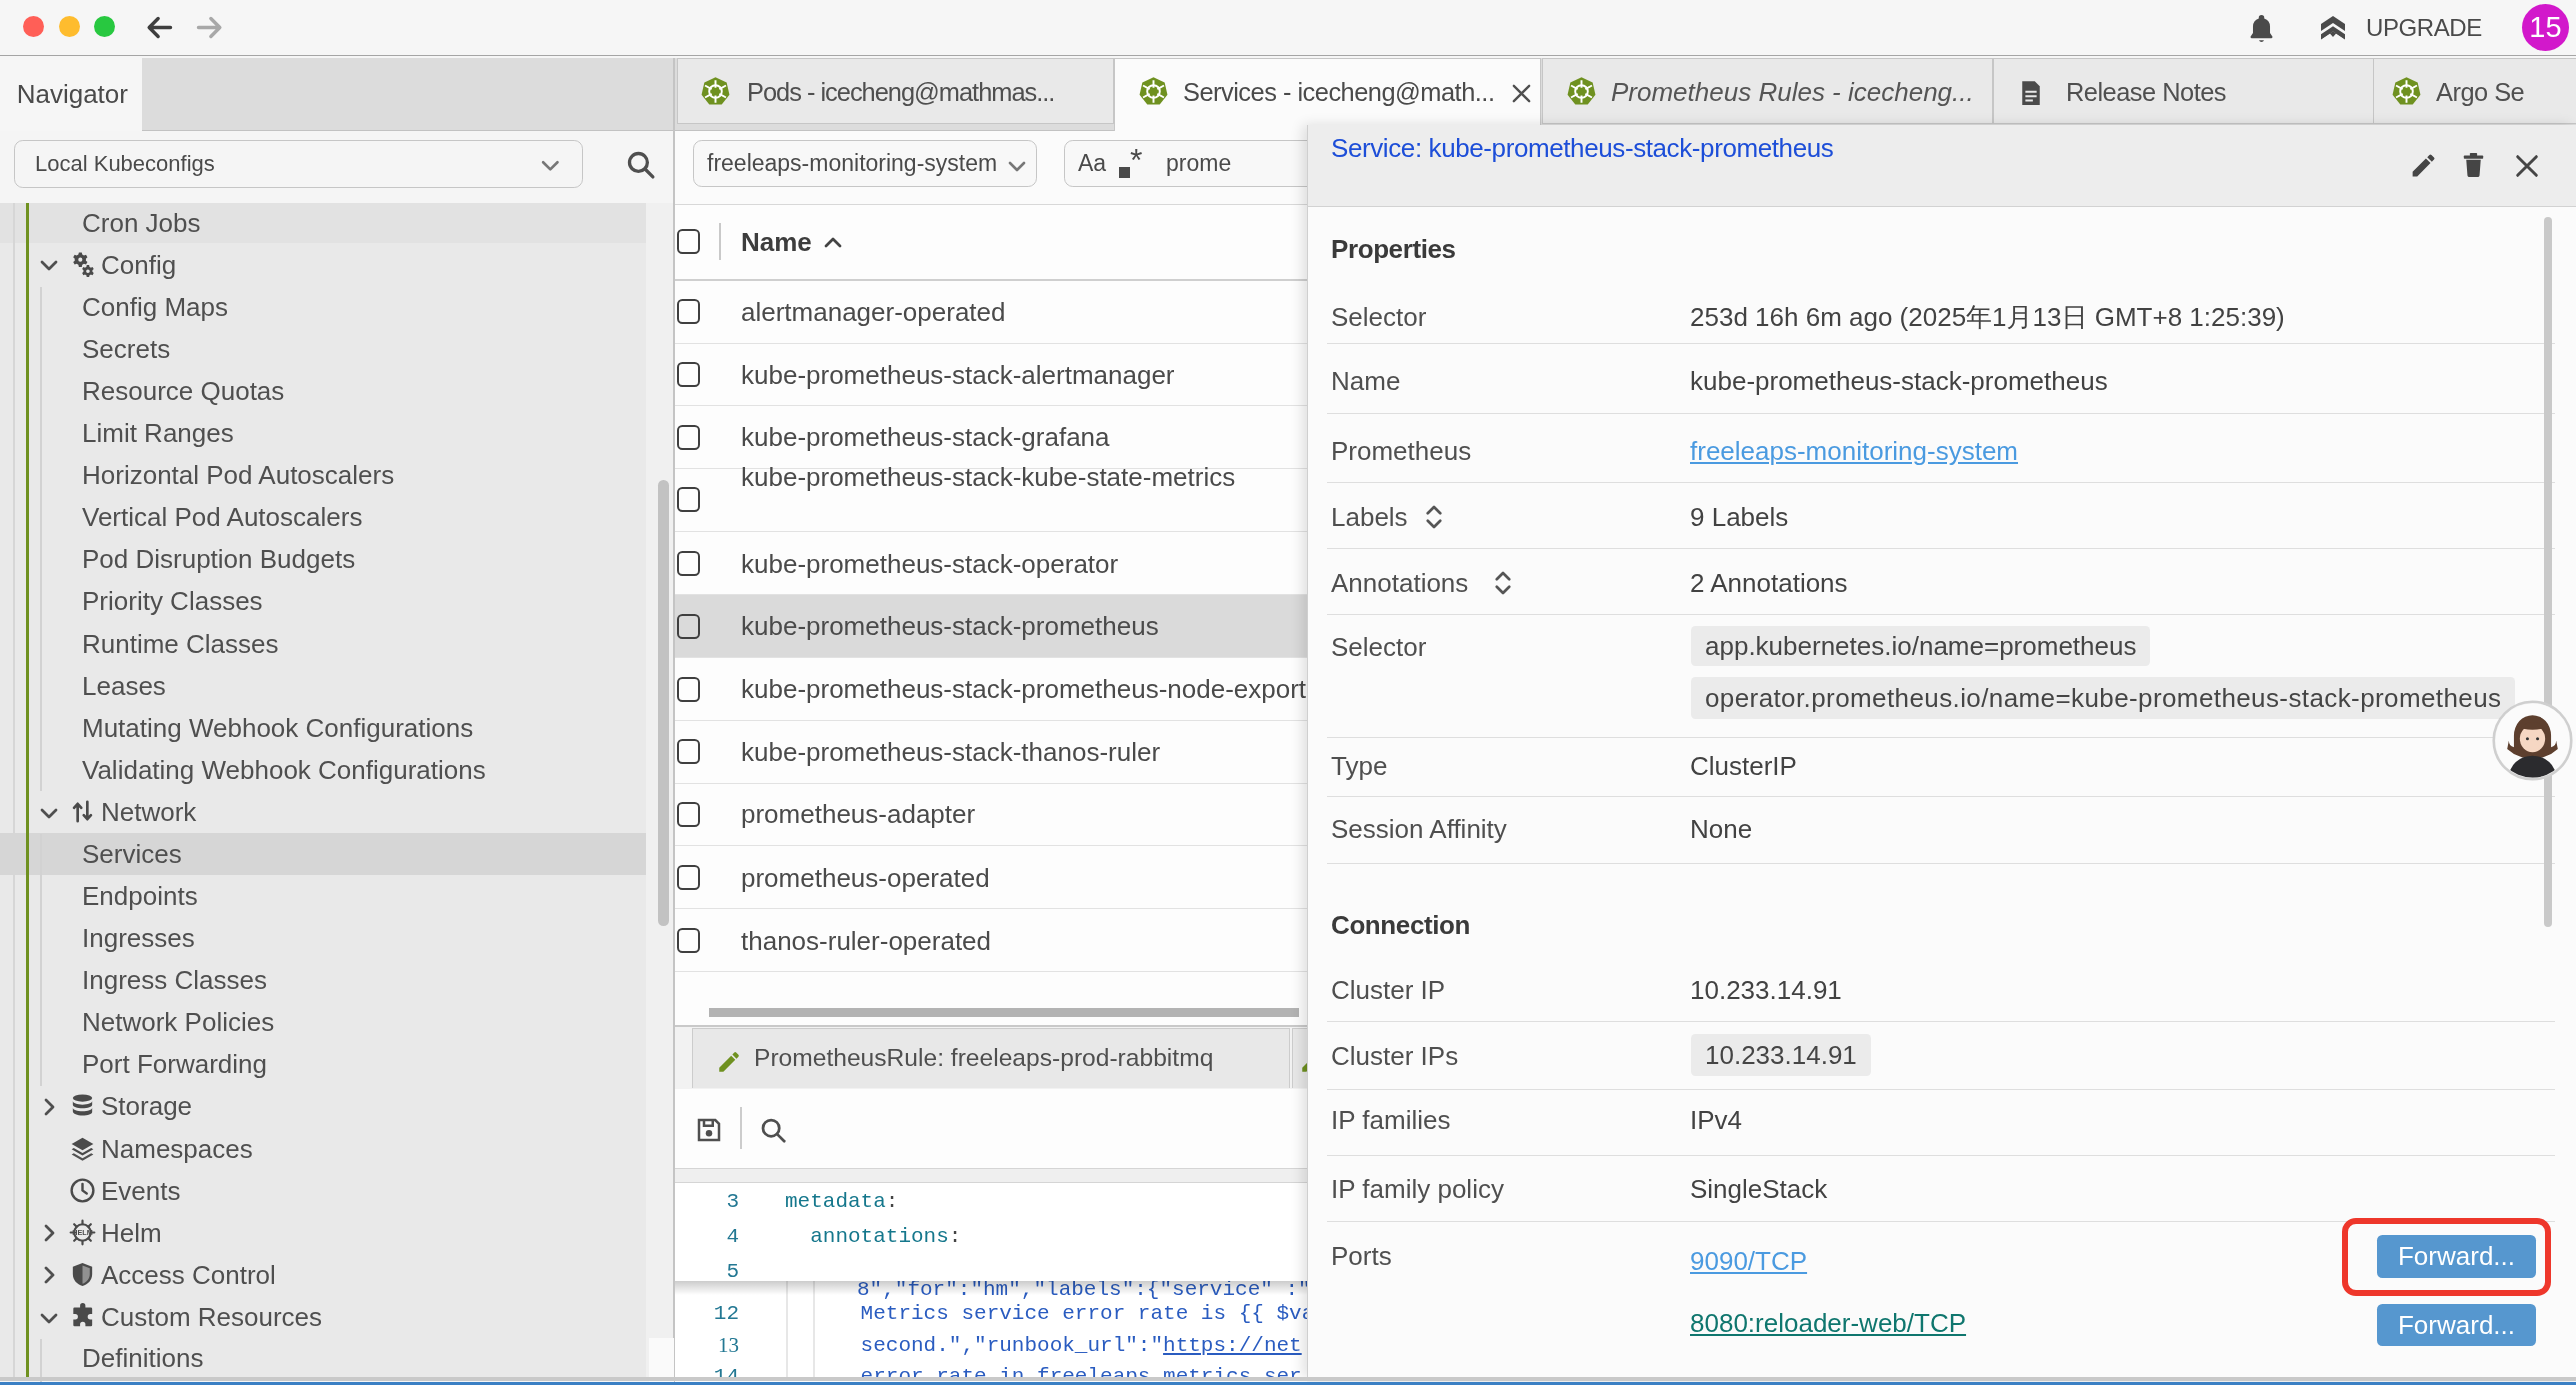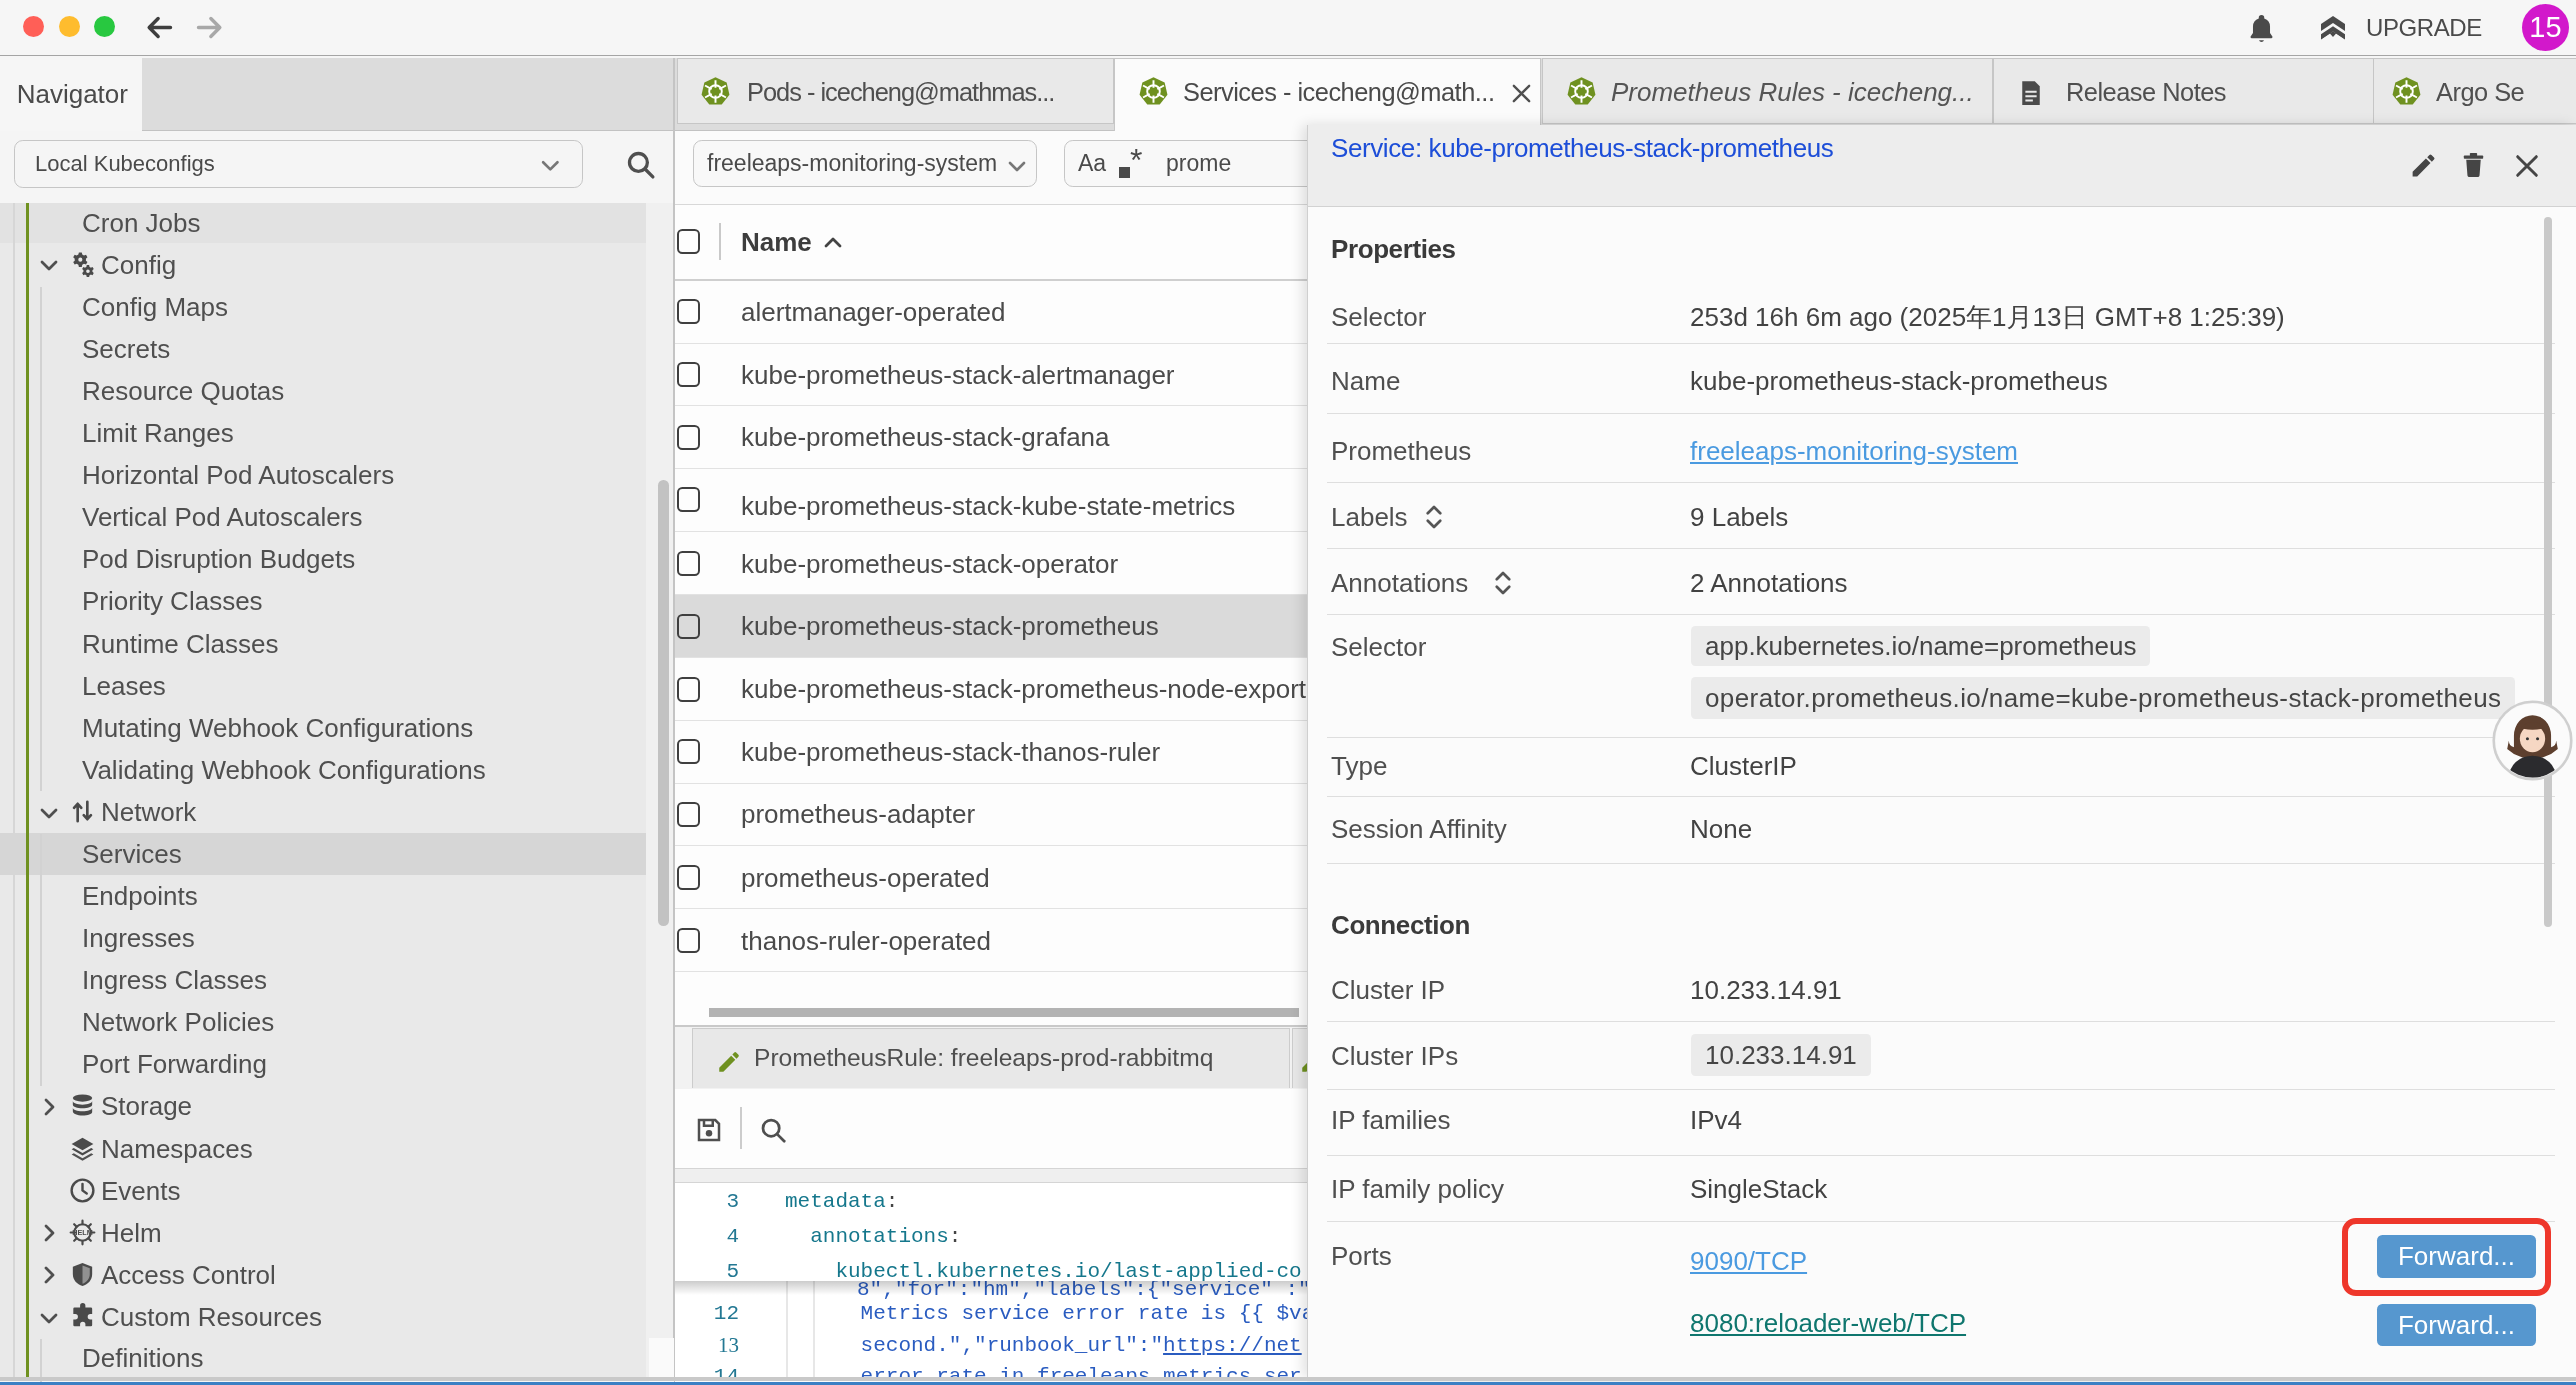--- a/index.html
+++ b/index.html
@@ -209,21 +209,21 @@
 <div class="a" style="left:677px;top:299px;width:23px;height:24.6px;border:2.6px solid #3f3f3f;border-radius:5.3px"></div>
 <div class="a f" style="left:741px;top:291px;height:42px;font-size:26px;color:#4a4a4a;white-space:nowrap">alertmanager-operated</div>
 <div class="a" style="left:675px;top:405px;width:632px;height:0.9px;background:#e2e2e2"></div>
 <div class="a" style="left:677px;top:362px;width:23px;height:24.6px;border:2.6px solid #3f3f3f;border-radius:5.3px"></div>
 <div class="a f" style="left:741px;top:354px;height:42px;font-size:26px;color:#4a4a4a;white-space:nowrap">kube-prometheus-stack-alertmanager</div>
 <div class="a" style="left:675px;top:468px;width:632px;height:0.9px;background:#e2e2e2"></div>
 <div class="a" style="left:677px;top:425px;width:23px;height:24.6px;border:2.6px solid #3f3f3f;border-radius:5.3px"></div>
 <div class="a f" style="left:741px;top:416px;height:42px;font-size:26px;color:#4a4a4a;white-space:nowrap">kube-prometheus-stack-grafana</div>
 <div class="a" style="left:675px;top:531px;width:632px;height:0.9px;background:#e2e2e2"></div>
 <div class="a" style="left:677px;top:487px;width:23px;height:24.6px;border:2.6px solid #3f3f3f;border-radius:5.3px"></div>
-<div class="a f" style="left:741px;top:485px;height:42px;font-size:26px;color:#4a4a4a;white-space:nowrap">kube-prometheus-stack-kube-state-metrics</div>
+<div class="a f" style="left:741px;top:456px;height:42px;font-size:26px;color:#4a4a4a;white-space:nowrap">kube-prometheus-stack-kube-state-metrics</div>
 <div class="a" style="left:675px;top:594px;width:632px;height:0.9px;background:#e2e2e2"></div>
 <div class="a" style="left:677px;top:551px;width:23px;height:24.6px;border:2.6px solid #3f3f3f;border-radius:5.3px"></div>
 <div class="a f" style="left:741px;top:543px;height:42px;font-size:26px;color:#4a4a4a;white-space:nowrap">kube-prometheus-stack-operator</div>
 <div class="a" style="left:675px;top:657px;width:632px;height:0.9px;background:#e2e2e2"></div>
 <div class="a" style="left:677px;top:614px;width:23px;height:24.6px;border:2.6px solid #3f3f3f;border-radius:5.3px"></div>
 <div class="a f" style="left:741px;top:605px;height:42px;font-size:26px;color:#4a4a4a;white-space:nowrap">kube-prometheus-stack-prometheus</div>
 <div class="a" style="left:675px;top:720px;width:632px;height:0.9px;background:#e2e2e2"></div>
 <div class="a" style="left:677px;top:677px;width:23px;height:24.6px;border:2.6px solid #3f3f3f;border-radius:5.3px"></div>
 <div class="a f" style="left:741px;top:668px;height:42px;font-size:26px;color:#4a4a4a;white-space:nowrap">kube-prometheus-stack-prometheus-node-exporter</div>
 <div class="a" style="left:675px;top:783px;width:632px;height:0.9px;background:#e2e2e2"></div>
@@ -272,21 +272,20 @@
     <div class="a f" style="left:110px;top:176px;height:35px;font-family:'Liberation Mono',monospace;font-size:21px;white-space:pre"><span style="color:#2a5cc0">      error rate in freeleaps metrics ser</span></div>
 <div class="a" style="left:111px;top:35px;width:1.8px;height:160px;background:#e7e7e7"></div>
 <div class="a" style="left:138px;top:70px;width:1.8px;height:125px;background:#e7e7e7"></div>
 <div class="a" style="left:0;top:0;width:632px;height:98px;background:#fff"></div>
 <div class="a" style="left:0;top:98px;width:632px;height:14px;background:linear-gradient(#00000033,#00000000)"></div>
 <div class="a" style="right:568px;top:0.9px;height:35px;display:flex;align-items:center;font-family:'Liberation Mono',monospace;font-size:21px;white-space:pre;color:#237893">3</div>
     <div class="a f" style="left:110px;top:0.9px;height:35px;font-family:'Liberation Mono',monospace;font-size:21px;white-space:pre"><span style="color:#15778c">metadata<span style="color:#444">:</span></span></div>
 <div class="a" style="right:568px;top:36px;height:35px;display:flex;align-items:center;font-family:'Liberation Mono',monospace;font-size:21px;white-space:pre;color:#237893">4</div>
     <div class="a f" style="left:110px;top:36px;height:35px;font-family:'Liberation Mono',monospace;font-size:21px;white-space:pre"><span style="color:#15778c">  annotations<span style="color:#444">:</span></span></div>
 <div class="a" style="right:568px;top:71px;height:35px;display:flex;align-items:center;font-family:'Liberation Mono',monospace;font-size:21px;white-space:pre;color:#237893">5</div>
-    <div class="a f" style="left:110px;top:71px;height:35px;font-family:'Liberation Mono',monospace;font-size:21px;white-space:pre"><span style="color:#15778c">    kubectl.kubernetes.io/last-applied-co</span></div>
 </div>
 <div class="a" style="left:1307px;top:125px;width:1269px;height:1253px;background:#fbfbfb;border-left:1.8px solid #cfcfcf;box-shadow:-5.3px 0 12.3px rgba(0,0,0,0.12)"></div>
 <div class="a" style="left:1307px;top:125px;width:1269px;height:82px;background:#ededed;border-bottom:1.8px solid #d2d2d2;border-left:1.8px solid #cfcfcf"></div>
 <div class="a f" style="left:1331px;top:108px;height:81px;font-size:26px;letter-spacing:-0.4px;font-weight:normal;color:#1d4ed8">Service: kube-prometheus-stack-prometheus</div>
 <svg class="a" style="left:2409px;top:151px" width="29" height="29" viewBox="0 0 24 24">
 <path d="M3 17.2 V21 h3.8 L17.8 10 L14 6.2 Z M20.7 7.1 a1.2 1.2 0 0 0 0-1.7 L18.6 3.3 a1.2 1.2 0 0 0-1.7 0 L15.1 5.1 L18.9 8.9 Z" fill="#454545"></path>
 </svg>
 <svg class="a" style="left:2459px;top:150px" width="29" height="29" viewBox="0 0 24 24">
 <path d="M6 8 h12 l-1 13 a1.5 1.5 0 0 1-1.5 1.3 h-7 a1.5 1.5 0 0 1-1.5-1.3 Z" fill="#454545"></path>
 <rect x="4" y="4.6" width="16" height="2.6" rx="0.6" fill="#454545"></rect>

